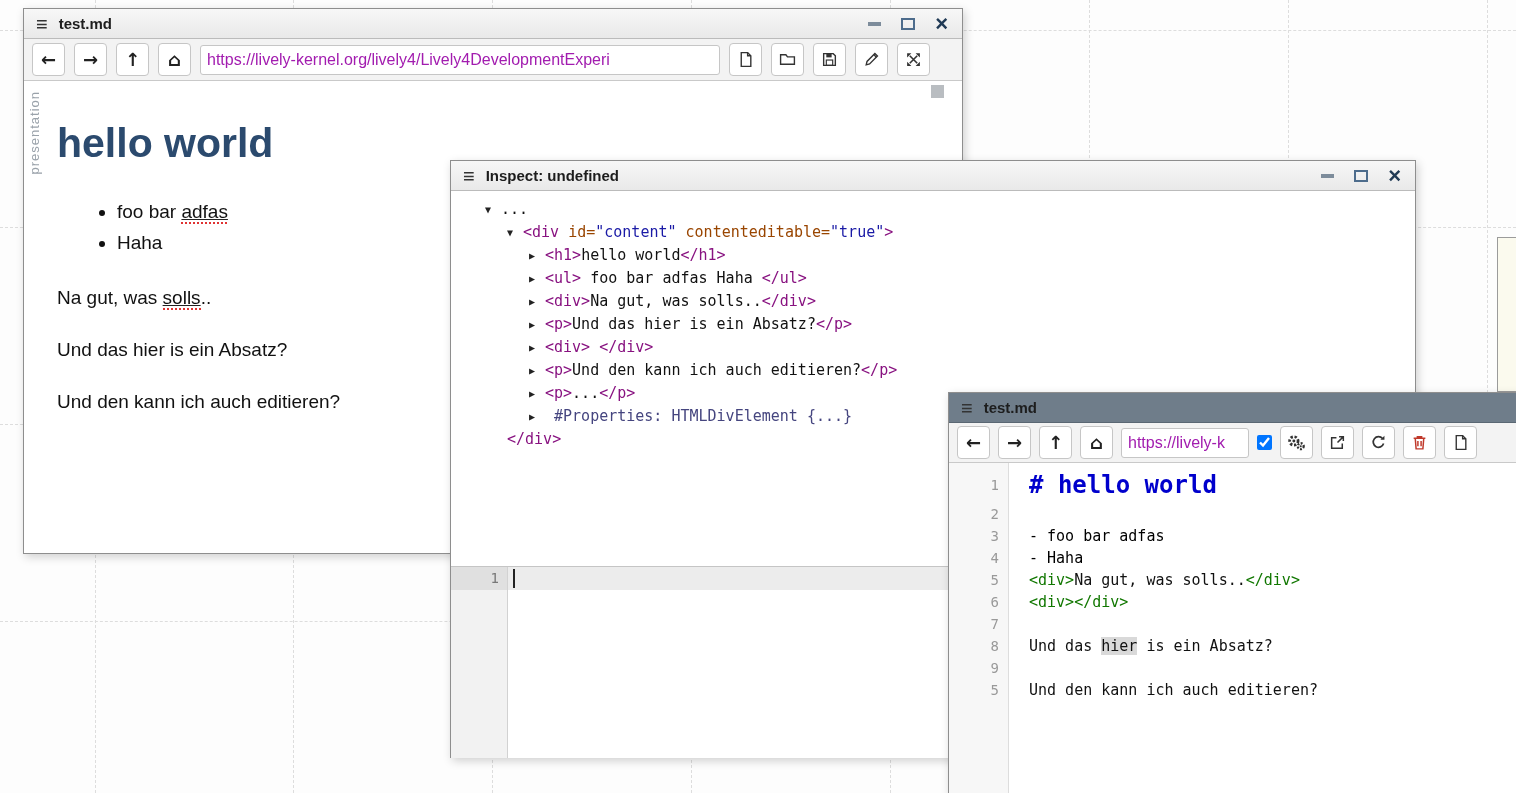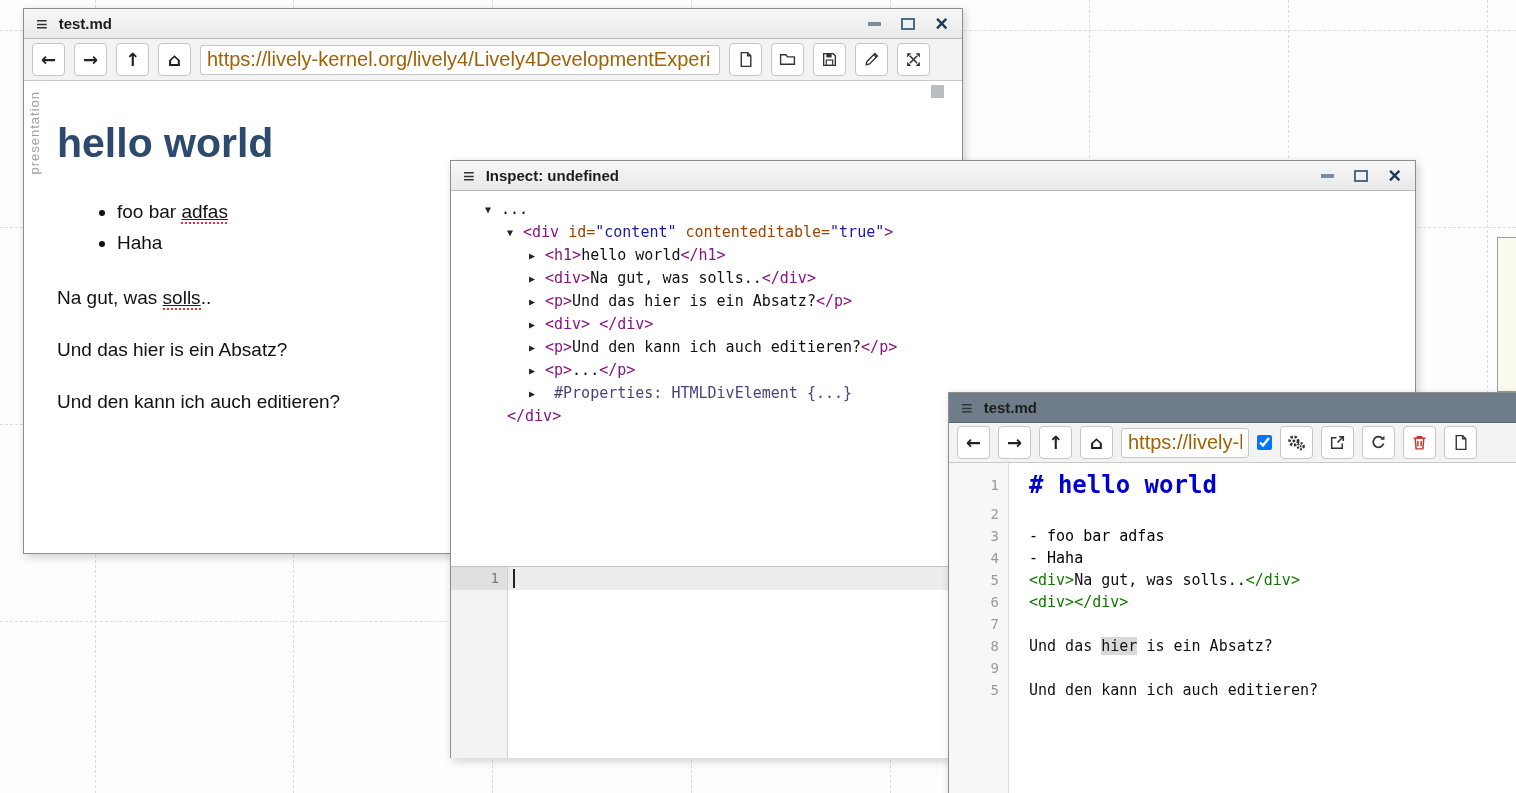--- a/index.html
+++ b/index.html
@@ -29,21 +29,21 @@
   .toolbar { display: flex; align-items: center; gap: 9px; padding: 0 8px;
     background: #f3f3f3; border-bottom: 1px solid #c9c9c9; }
   .toolbar.tall { height: 42px; }
   .toolbar.short { height: 40px; gap: 8px; }
   .tbtn { width: 33px; height: 33px; flex: none; border: 1px solid #c6c6c6; border-radius: 4px;
     background: #fff; display: flex; align-items: center; justify-content: center;
     font-size: 18px; font-weight: bold; color: #222; cursor: pointer;
     font-family: "DejaVu Sans", sans-serif; }
   .tbtn svg { display: block; }
   .url { height: 30px; border: 1px solid #c6c6c6; border-radius: 3px; padding: 0 6px;
-    font-size: 20px; color: #a16207; background: #fff; font-family: "Liberation Sans", sans-serif; }
+    font-size: 16px; color: #a21caf; background: #fff; font-family: "Liberation Sans", sans-serif; }
   .chk { width: 15px; height: 15px; flex: none; }
 
   
   .win-preview { left: 23px; top: 8px; width: 940px; height: 546px; z-index: 1; }
   .preview-content { position: relative; height: 473px; overflow: hidden;
     padding: 30px 40px 0 33px; font-size: 19px; color: #111; }
   .side-label { position: absolute; left: 3px; top: 10px; writing-mode: vertical-rl;
     transform: rotate(180deg); color: #9aa2aa; font-size: 13px; letter-spacing: 1px; }
   .preview-content h1 { font-size: 41px; line-height: 1.1; color: #2b4a6e; margin: 10px 0 30px; }
   .preview-content ul { margin: 0 0 26px 0; padding-left: 60px; }
@@ -208,20 +208,21 @@
         <span class="ctrl-min"></span>
         <span class="ctrl-max"></span>
         <span class="ctrl-close">×</span>
       </span>
     </div>
     <div class="inspector-body">
       <div class="tree">
           <div class="tree-row" style="padding-left: 14px;"><span class="tree-arrow">▼</span><span class="seg-text">...</span></div>
           <div class="tree-row" style="padding-left: 36px;"><span class="tree-arrow">▼</span><span class="seg-tag">&lt;div</span><span class="seg-attr"> id=</span><span class="seg-val">"content"</span><span class="seg-attr"> contenteditable=</span><span class="seg-val">"true"</span><span class="seg-tag">&gt;</span></div>
           <div class="tree-row" style="padding-left: 58px;"><span class="tree-arrow">▶</span><span class="seg-tag">&lt;h1&gt;</span><span class="seg-text">hello world</span><span class="seg-tag">&lt;/h1&gt;</span></div>
+          <div class="tree-row" style="padding-left: 58px;"><span class="tree-arrow">▶</span><span class="seg-tag">&lt;ul&gt;</span><span class="seg-text"> foo bar adfas Haha </span><span class="seg-tag">&lt;/ul&gt;</span></div>
           <div class="tree-row" style="padding-left: 58px;"><span class="tree-arrow">▶</span><span class="seg-tag">&lt;div&gt;</span><span class="seg-text">Na gut, was solls..</span><span class="seg-tag">&lt;/div&gt;</span></div>
           <div class="tree-row" style="padding-left: 58px;"><span class="tree-arrow">▶</span><span class="seg-tag">&lt;p&gt;</span><span class="seg-text">Und das hier is ein Absatz?</span><span class="seg-tag">&lt;/p&gt;</span></div>
           <div class="tree-row" style="padding-left: 58px;"><span class="tree-arrow">▶</span><span class="seg-tag">&lt;div&gt;</span><span class="seg-text"> </span><span class="seg-tag">&lt;/div&gt;</span></div>
           <div class="tree-row" style="padding-left: 58px;"><span class="tree-arrow">▶</span><span class="seg-tag">&lt;p&gt;</span><span class="seg-text">Und den kann ich auch editieren?</span><span class="seg-tag">&lt;/p&gt;</span></div>
           <div class="tree-row" style="padding-left: 58px;"><span class="tree-arrow">▶</span><span class="seg-tag">&lt;p&gt;</span><span class="seg-text">...</span><span class="seg-tag">&lt;/p&gt;</span></div>
           <div class="tree-row" style="padding-left: 58px;"><span class="tree-arrow">▶</span><span class="seg-props"> #Properties: HTMLDivElement {...}</span></div>
           <div class="tree-row" style="padding-left: 36px;"><span class="tree-arrow" style="width: 0px;"></span><span class="seg-tag">&lt;/div&gt;</span></div>
         </div>
       <div class="mini-editor">
         <div class="mini-active"></div>

